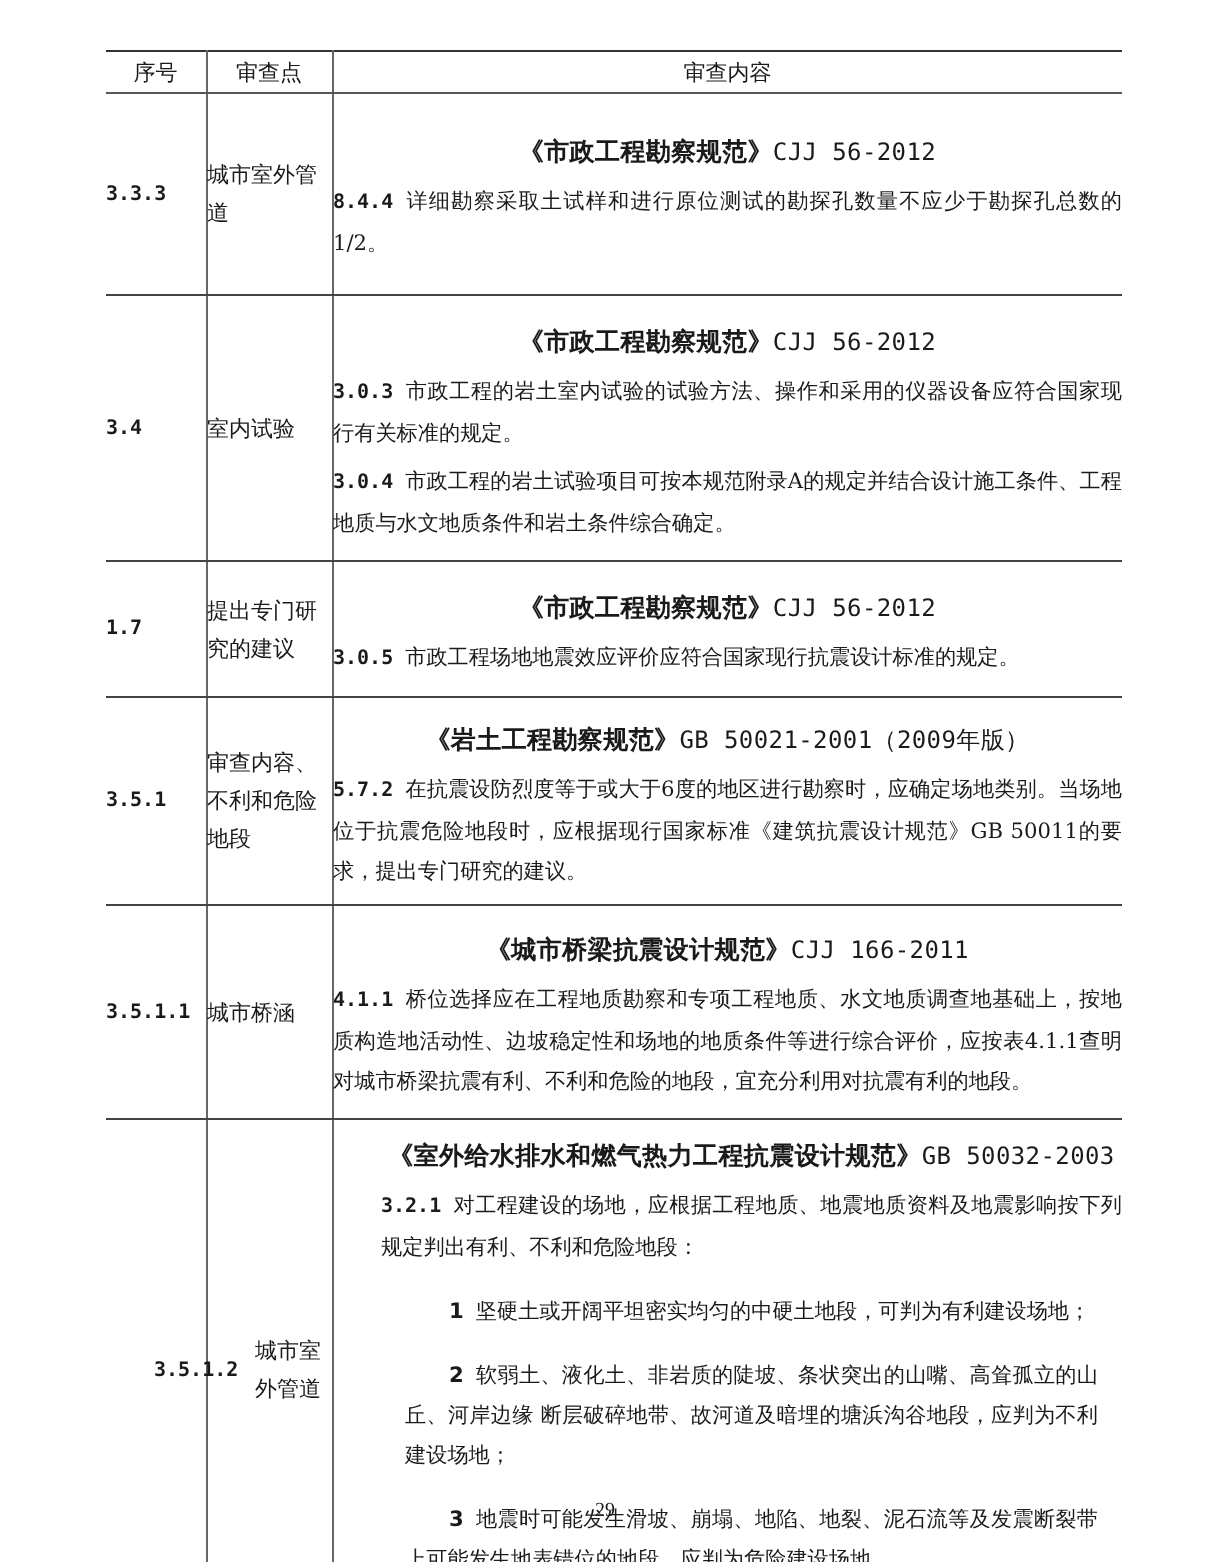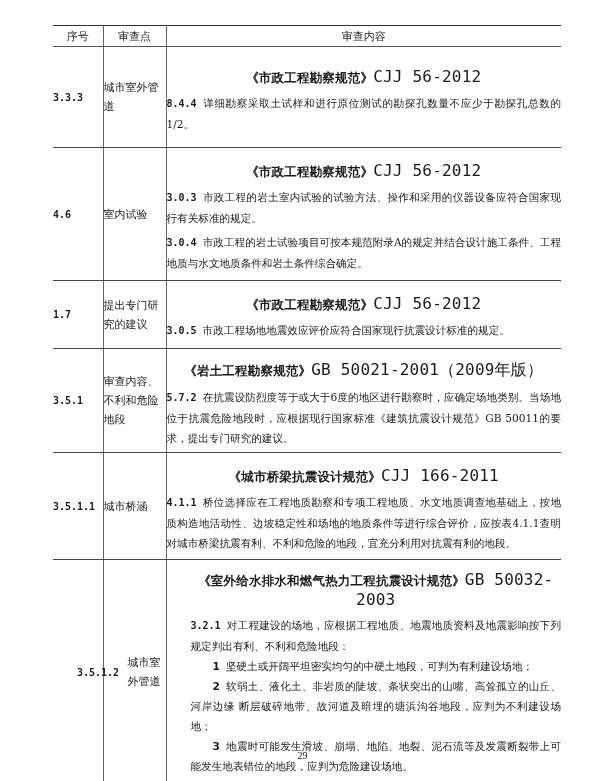--- a/index.html
+++ b/index.html
@@ -17,24 +17,24 @@
   table.review th.col1, table.review td.col1 { border-right:1.5px solid #666; }
   table.review th.col2, table.review td.col2 { border-right:1.5px solid #666;margin-left:10px; }
   table.review tbody tr td { border-bottom:1.4px solid #444; }
   table.review tbody tr:last-child td { border-bottom:1.8px solid #222;padding-left:24px; }
   td.col1 { text-align:left; font-family:"DejaVu Sans Mono","Liberation Mono", monospace;
             font-weight:bold; font-size:10px; letter-spacing:0; }
   td.col2 { font-size:11px; line-height:19px; padding:0 4px; }
   td.col3 { padding:0 6px 0 6px; }
   .std-title { text-align:center; font-weight:bold; font-size:12.5px; margin:10px 0 6px 0;
                font-family:"DejaVu Sans","Liberation Sans", sans-serif; letter-spacing:0.2px; }
-  .std-title .code { font-weight:normal; font-family:"DejaVu Sans Mono","Liberation Mono", monospace; font-size:16px; }
+  .std-title .code { font-weight:normal; font-family:"DejaVu Sans Mono","Liberation Mono", monospace; font-size:12px; }
   .clause { font-size:10.6px; line-height:20px; margin:0 0 4px 0; text-align:justify; }
   .clause .num { font-weight:bold; font-family:"DejaVu Sans Mono","Liberation Mono", monospace; margin-right:6px; font-size:10px;margin-top:24px; }
-  .item { font-size:10.6px; line-height:20px; text-indent:22px; margin:0; text-align:justify; }
+  .item { font-size:10.6px; line-height:20px; text-indent:22px; margin:12px; text-align:justify; }
   .item .inum { font-weight:bold; font-family:"DejaVu Sans","Liberation Sans", sans-serif; margin-right:6px; }
   .cell-pad-bottom { height:8px; }
   .page-number { position:absolute; left:0; width:605px; top:750px; text-align:center;
                  font-size:10px; font-family:"Liberation Serif","DejaVu Serif", serif; }
 </style>
 </head>
 <body>
 
 <div class="page">
   <table class="review">
@@ -55,21 +55,21 @@
       <tr style="height:101px">
         <td class="col1">3.3.3</td>
         <td class="col2">城市室外管道</td>
         <td class="col3">
           <div class="std-title"><span>《市政工程勘察规范》</span><span class="code">CJJ 56-2012</span></div>
           <p class="clause"><span class="num">8.4.4</span><span>详细勘察采取土试样和进行原位测试的勘探孔数量不应少于勘探孔总数的1/2。</span></p>
         </td>
       </tr>
 
       <tr style="height:133px">
-        <td class="col1">4.6</td>
+        <td class="col1">3.4</td>
         <td class="col2">室内试验</td>
         <td class="col3">
           <div class="std-title"><span>《市政工程勘察规范》</span><span class="code">CJJ 56-2012</span></div>
           <p class="clause"><span class="num">3.0.3</span><span>市政工程的岩土室内试验的试验方法、操作和采用的仪器设备应符合国家现行有关标准的规定。</span></p>
           <p class="clause"><span class="num">3.0.4</span><span>市政工程的岩土试验项目可按本规范附录A的规定并结合设计施工条件、工程地质与水文地质条件和岩土条件综合确定。</span></p>
         </td>
       </tr>
 
       <tr style="height:68px">
         <td class="col1">1.7</td>

